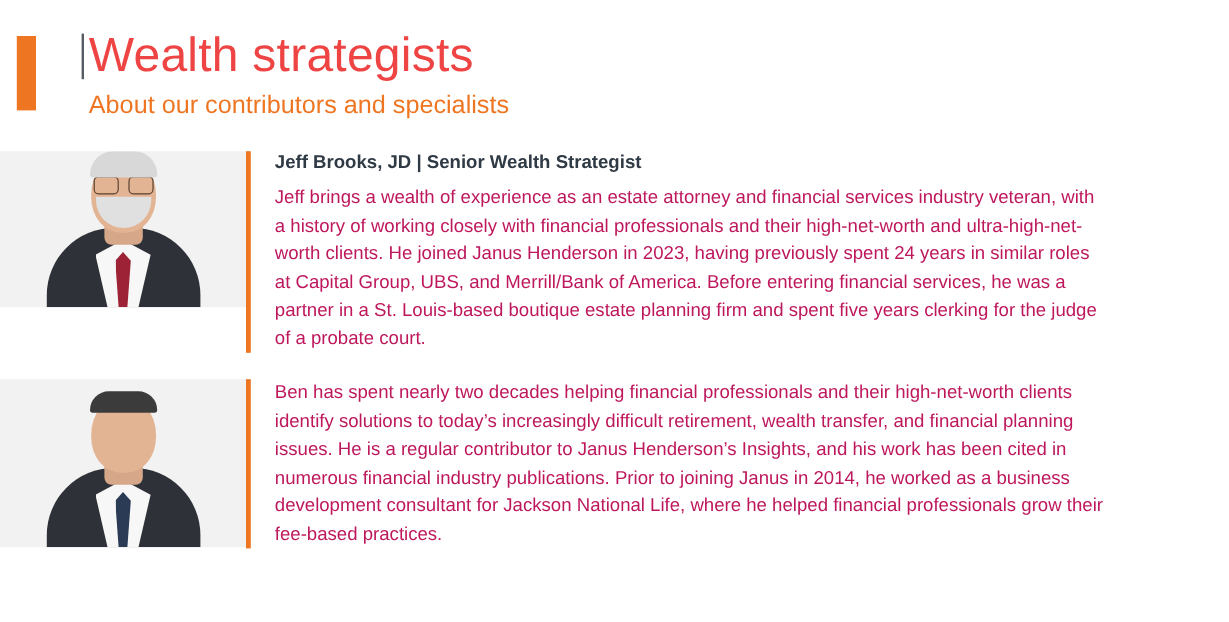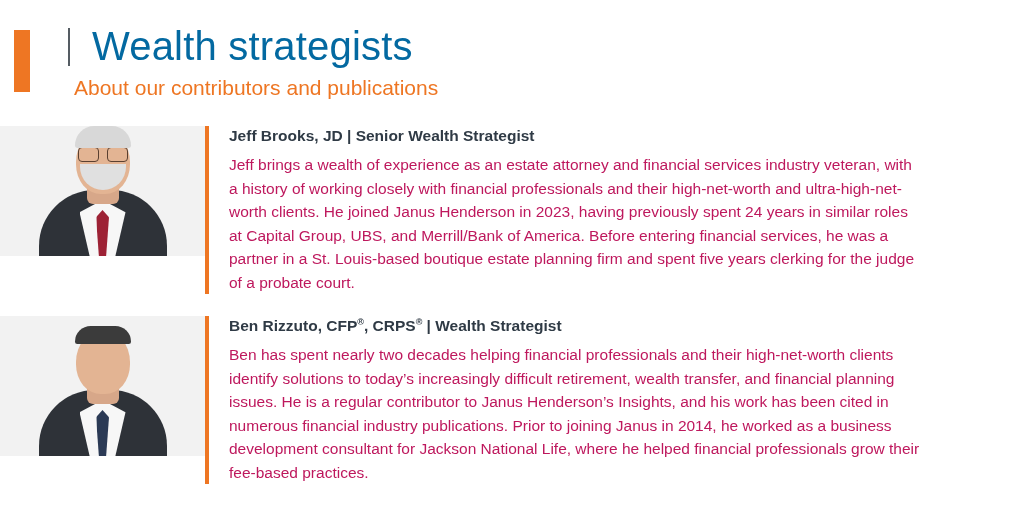--- a/index.html
+++ b/index.html
@@ -30,23 +30,23 @@
     background: #ee7623;
   }
   .title-wrap {
     margin-left: 68px;
   }
   .page-title {
     position: relative;
     font-size: 40px;
     line-height: 48px;
     font-weight: 400;
-    color: #0369a1;
+    color: #ef4444;
     letter-spacing: 0.2px;
-    padding-left: 24px;
+    padding-left: 6px;
   }
   .title-caret {
     position: absolute;
     left: 0;
     top: 6px;
     width: 2px;
     height: 38px;
     background: #555c63;
   }
   .page-subtitle {
@@ -222,21 +222,21 @@
 </head>
 <body>
 
 <div class="header">
   <div class="accent-bar"></div>
   <div class="title-wrap">
     <div class="page-title">
       <span class="title-caret"></span>
       <span>Wealth strategists</span>
     </div>
-    <div class="page-subtitle">About our contributors and publications</div>
+    <div class="page-subtitle">About our contributors and specialists</div>
   </div>
 </div>
 
 <div class="bios">
 
   <div class="bio-row first">
     <div class="photo-frame">
       <div class="portrait">
         <div class="p-body"></div>
         <div class="p-shirt"></div>
@@ -261,22 +261,19 @@
         <div class="p-body"></div>
         <div class="p-shirt"></div>
         <div class="p-tie"></div>
         <div class="p-neck"></div>
         <div class="p-head"></div>
         <div class="p-hair"></div>
       </div>
     </div>
     <div class="divider"></div>
     <div class="bio-text">
-      <div class="bio-name">
-        <span>Ben Rizzuto, CFP</span><sup>®</sup><span>, CRPS</span><sup>®</sup><span> | Wealth Strategist</span>
-      </div>
       <div class="bio-body">Ben has spent nearly two decades helping financial professionals and their high-net-worth clients identify solutions to today’s increasingly difficult retirement, wealth transfer, and financial planning issues. He is a regular contributor to Janus Henderson’s Insights, and his work has been cited in numerous financial industry publications. Prior to joining Janus in 2014, he worked as a business development consultant for Jackson National Life, where he helped financial professionals grow their fee-based practices.</div>
     </div>
   </div>
 
 </div>
 
 <div class="edge-accent"></div>
 
 </body></html>

